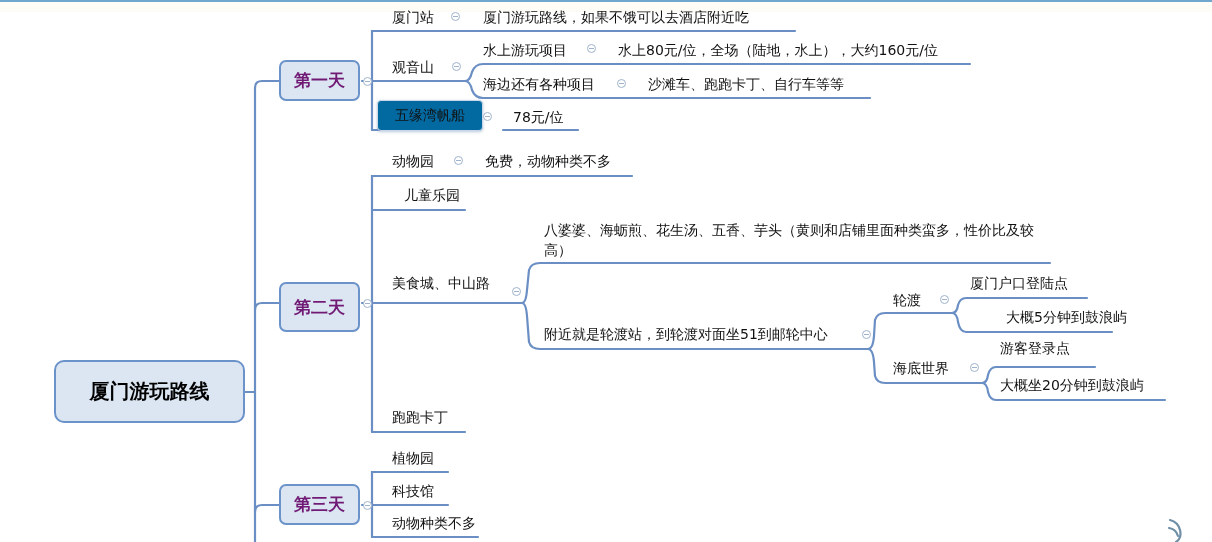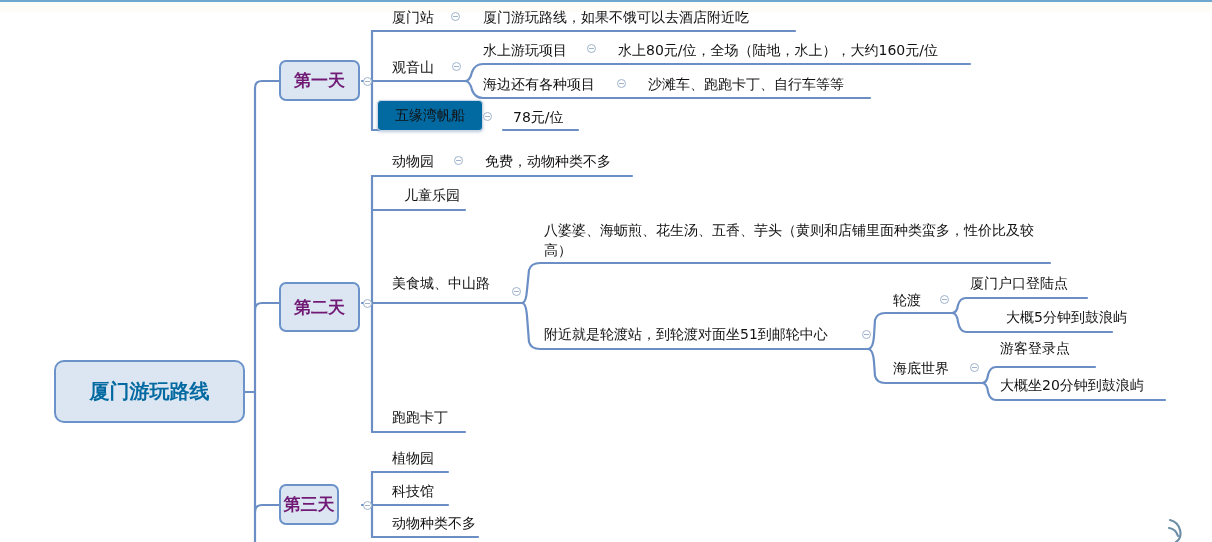--- a/index.html
+++ b/index.html
@@ -13,21 +13,21 @@
   .topglow { position:absolute; left:0; top:2px; width:1212px; height:10px; background:#fdfcf6; }
   svg.lines { position:absolute; left:0; top:0; }
   .node {
     position:absolute; font-size:14px; line-height:18px; white-space:nowrap;
   }
   .box {
     position:absolute; background:#dce6f2; border:2px solid #6b93c9; border-radius:7px;
     box-sizing:border-box; display:flex; align-items:center; justify-content:center;
     color:#701a75; font-size:17px;font-weight:bold;
   }
-  .root { font-size:20px; font-weight:bold; color:#0369a1; border-radius:10px; }
+  .root { font-size:20px; font-weight:bold; color:#000000; border-radius:10px; }
   .soft {
     position:absolute; background:#0369a1; border:1px solid #c9d7e8; border-radius:4px;
     box-sizing:border-box; display:flex; align-items:center; justify-content:center;
     font-size:14px; box-shadow:0 1px 3px rgba(120,150,190,0.5);
   }
   .collapse {
     position:absolute; width:9px; height:9px; border:1px solid #9fb3cc; border-radius:50%;
     box-sizing:border-box; background:#fff;
   }
   .collapse::after { content:""; position:absolute; left:1px; right:1px; top:3px; height:1px; background:#9fb3cc; }
@@ -125,21 +125,21 @@
 <div class="node" style="left:970px;top:274px;">厦门户口登陆点</div>
 <div class="node" style="left:970px;top:308px;margin-left:36px;">大概5分钟到鼓浪屿</div>
 
 <div class="node" style="left:893px;top:359px;">海底世界</div>
 <div class="collapse" style="left:970px;top:363px;"></div>
 <div class="node" style="left:1000px;top:339px;text-align:right;">游客登录点</div>
 <div class="node" style="left:1000px;top:376px;">大概坐20分钟到鼓浪屿</div>
 
 <div class="node" style="left:392px;top:408px;">跑跑卡丁</div>
 
-<div class="box" style="left:279px;top:484px;width:60px;height:41px;">第三天</div>
+<div class="box" style="left:279px;top:484px;width:81px;height:41px;">第三天</div>
 <div class="collapse" style="left:363px;top:501px;"></div>
 <div class="node" style="left:392px;top:449px;">植物园</div>
 <div class="node" style="left:392px;top:482px;">科技馆</div>
 <div class="node" style="left:392px;top:514px;">动物种类不多</div>
 
 <svg class="watermark" viewBox="0 0 30 28">
   <g fill="none" stroke="#6f8fa6" stroke-width="2.2" stroke-linecap="round">
     <path d="M4,6 Q12,8 14,16"></path>
     <path d="M3,14 Q10,15 12,22"></path>
     <path d="M14,16 Q16,24 10,28"></path>

